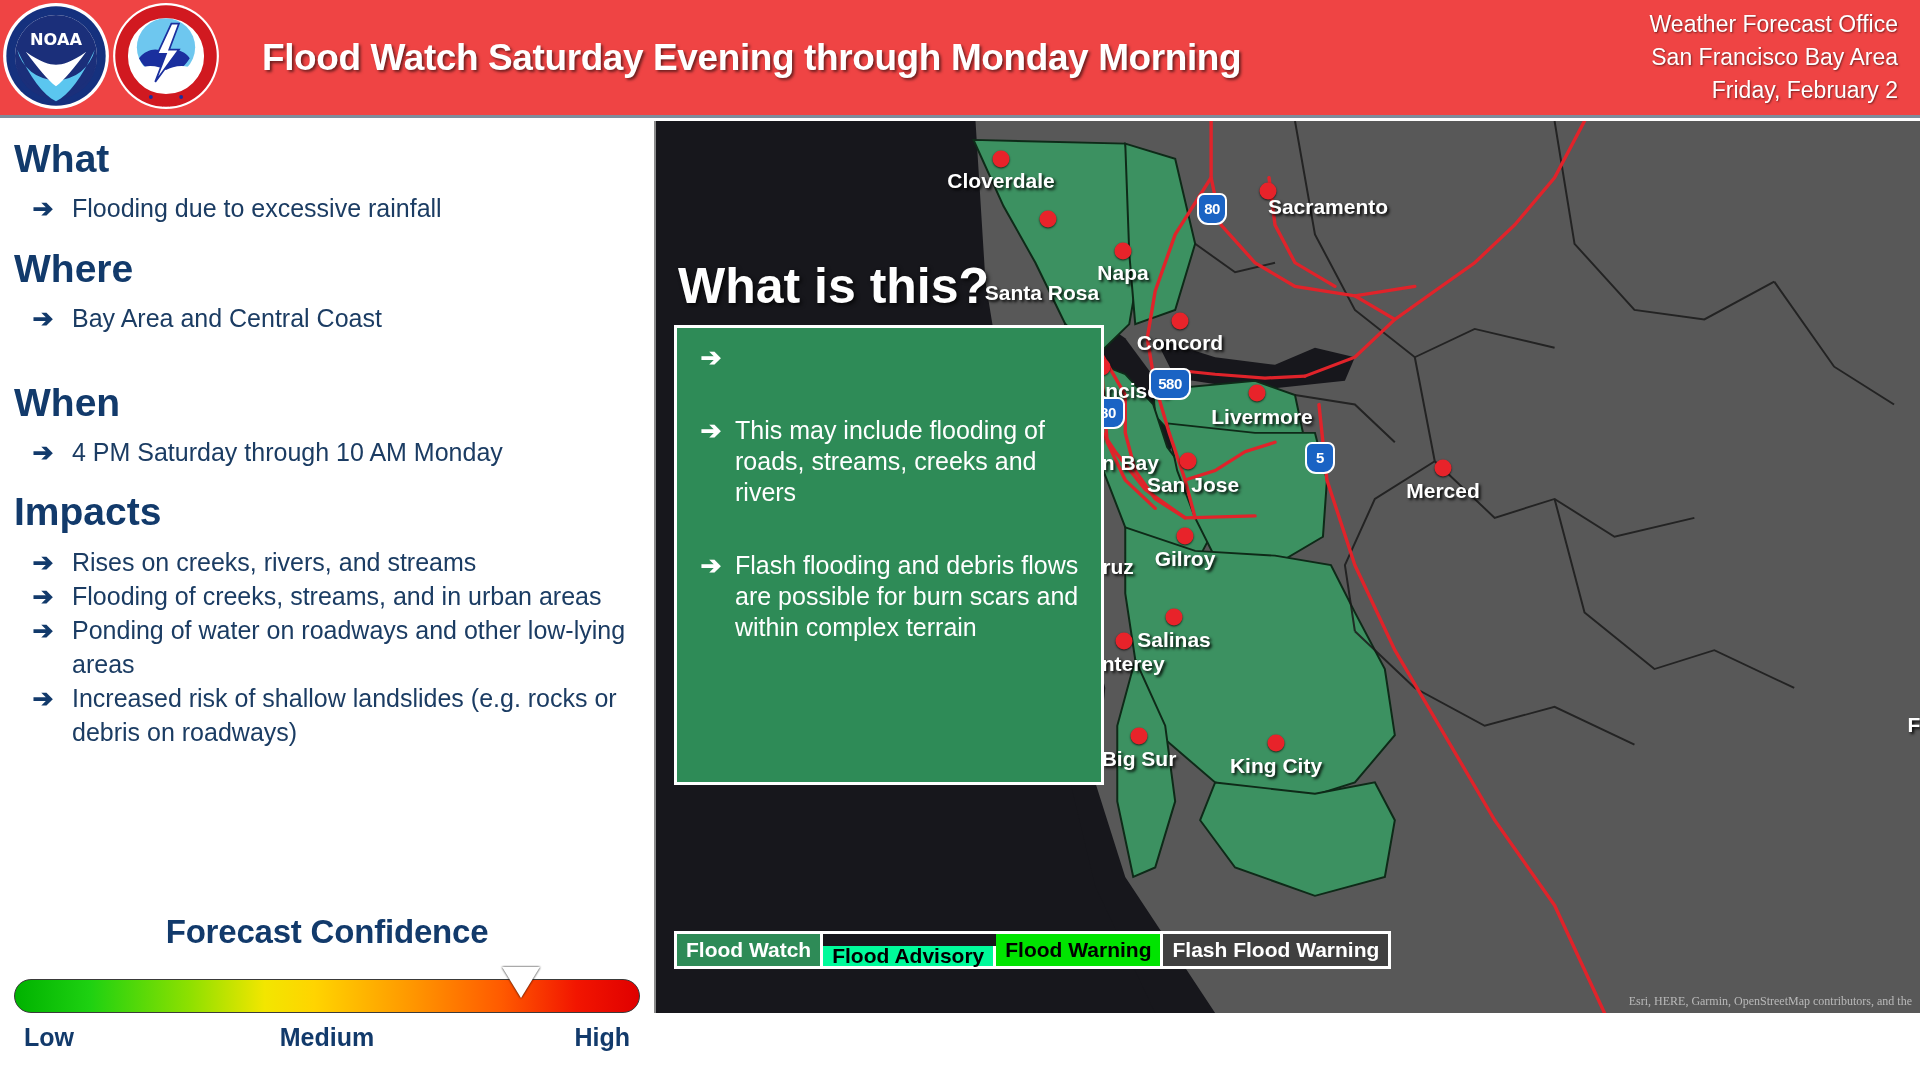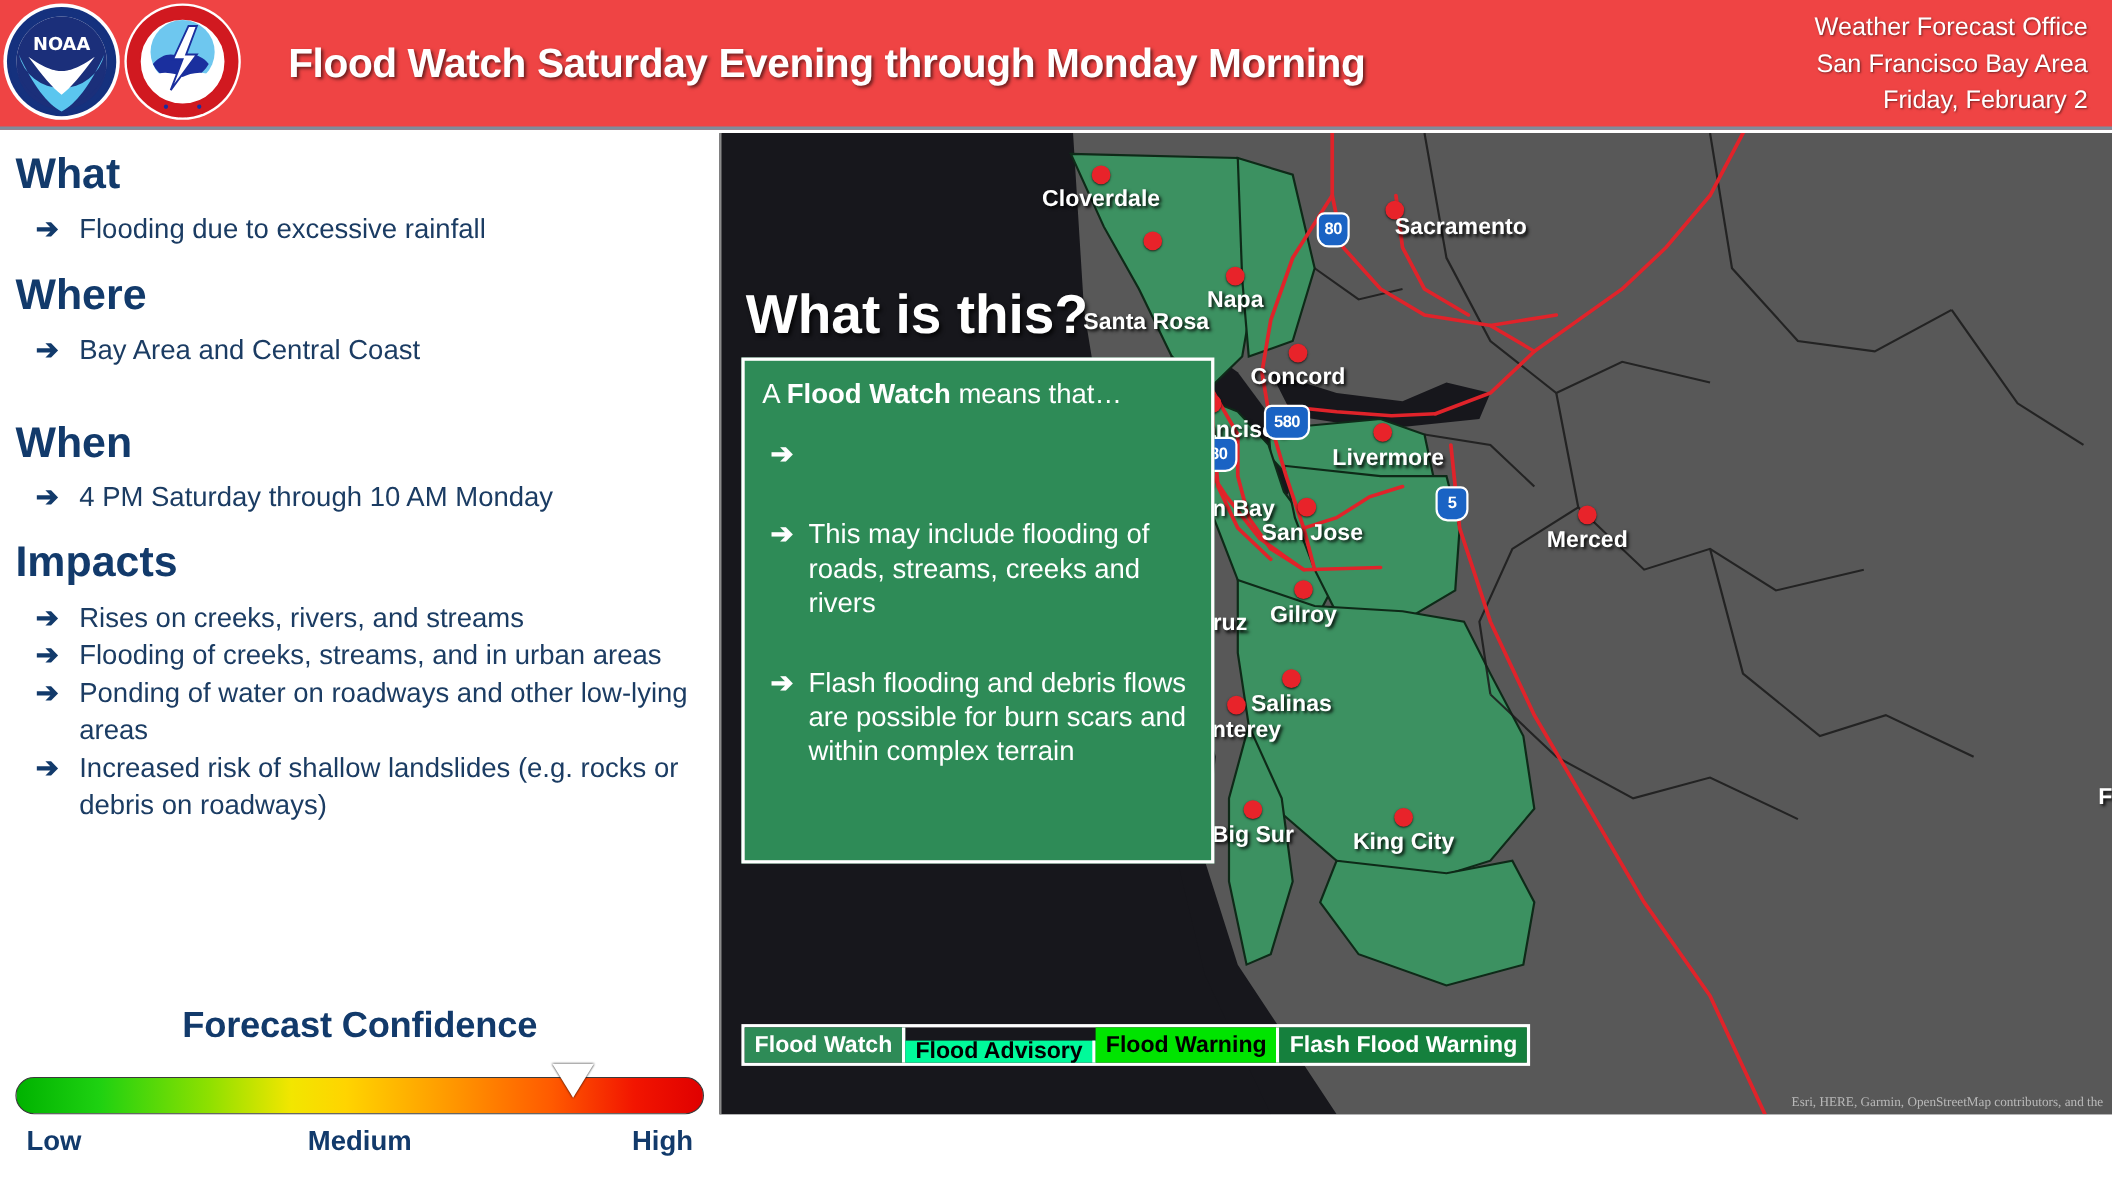--- a/index.html
+++ b/index.html
@@ -537,37 +537,34 @@
       <span class="shield-top"></span><span>280</span>
     </div>
     <div class="shield small" style="left:664px; top:337px;">
       <span class="shield-top"></span><span>5</span>
     </div>
   </div>
 
   <div id="whatisthis-title">What is this?</div>
 
   <div id="whatisthis-box" style="background: rgb(46, 139, 87);">
-    <div id="wit-lead">
-      <span>A </span><b>Flood Watch</b><span> means that…</span>
-    </div>
     <div class="wit-row">
       <span class="wit-arrow">➔</span>
     </div>
     <div class="wit-row">
       <span class="wit-arrow">➔</span>
       <span class="wit-text">This may include flooding of roads, streams, creeks and rivers</span>
     </div>
     <div class="wit-row">
       <span class="wit-arrow">➔</span>
       <span class="wit-text">Flash flooding and debris flows are possible for burn scars and within complex terrain</span>
     </div>
   </div>
 
   <div id="legend">
     <div class="legend-item" style="background: rgb(46, 139, 87); color: rgb(255, 255, 255);">Flood Watch</div>
     <div class="legend-item" style="background: rgb(0, 250, 154); color: rgb(0, 0, 0); margin-top: 12px;">Flood Advisory</div>
     <div class="legend-item" style="background: rgb(0, 228, 0); color: rgb(0, 0, 0);">Flood Warning</div>
-    <div class="legend-item" style="background: #15803d; color: rgb(255, 255, 255);">Flash Flood Warning</div>
+    <div class="legend-item" style="background: #404040; color: rgb(255, 255, 255);">Flash Flood Warning</div>
   </div>
 
   <div id="map-attribution">Esri, HERE, Garmin, OpenStreetMap contributors, and the</div>
 </div>
 
 </body></html>

